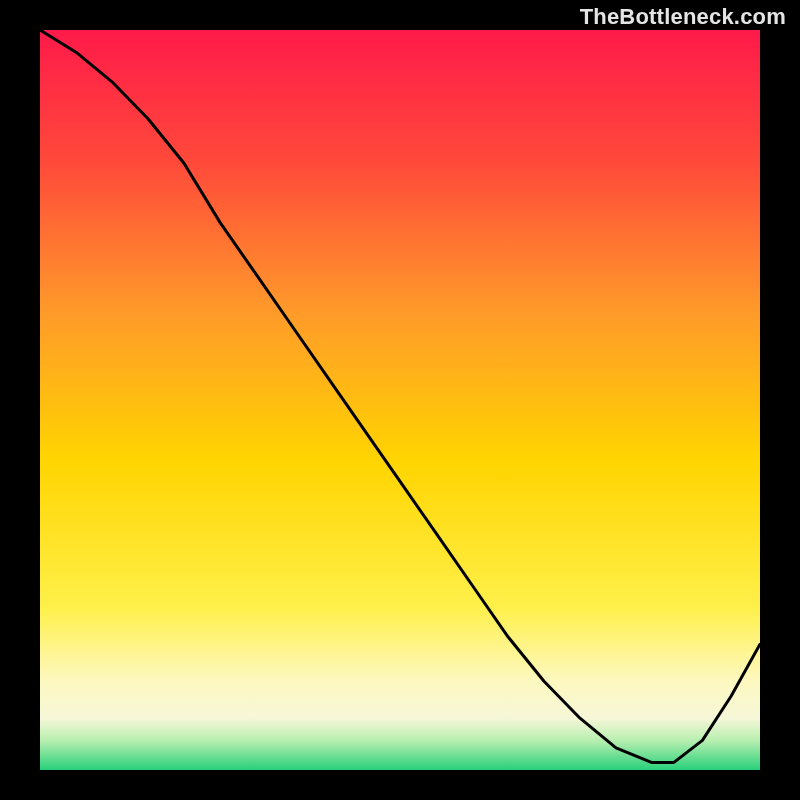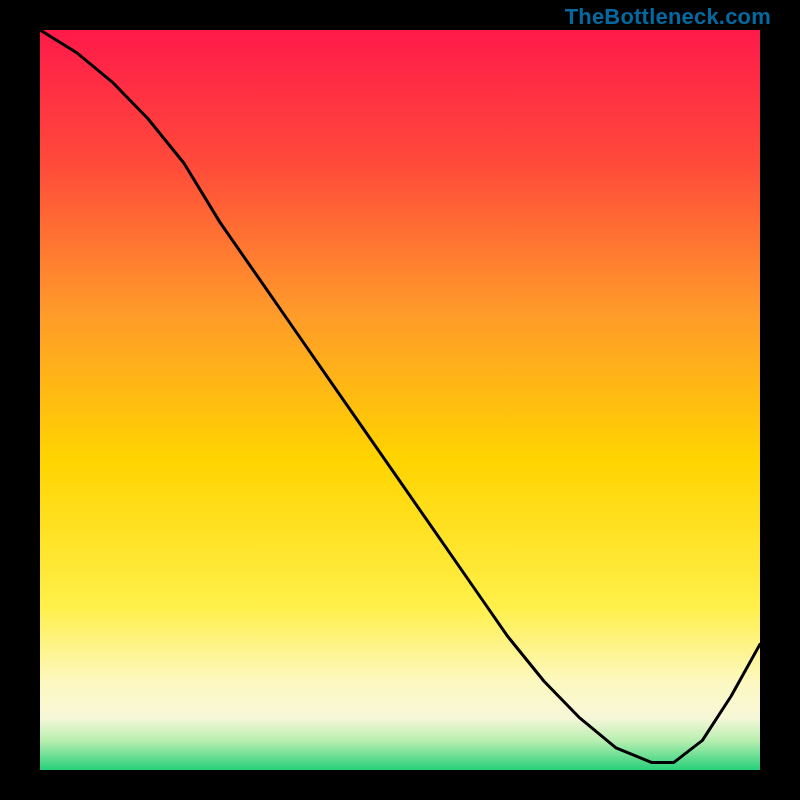--- a/index.html
+++ b/index.html
@@ -12,22 +12,22 @@
     overflow: hidden;
   }
   .wrap {
     position: relative;
     width: 800px;
     height: 800px;
   }
   .watermark {
     position: absolute;
     top: 4px;
-    right: 29px;
-    color: #0369a1;
+    right: 14px;
+    color: #e5e5e5;
     font-size: 22px;
     font-weight: 600;
     letter-spacing: 0.2px;
     user-select: none;
   }
   .plot {
     position: absolute;
     left: 40px;
     top: 30px;
     width: 720px;

